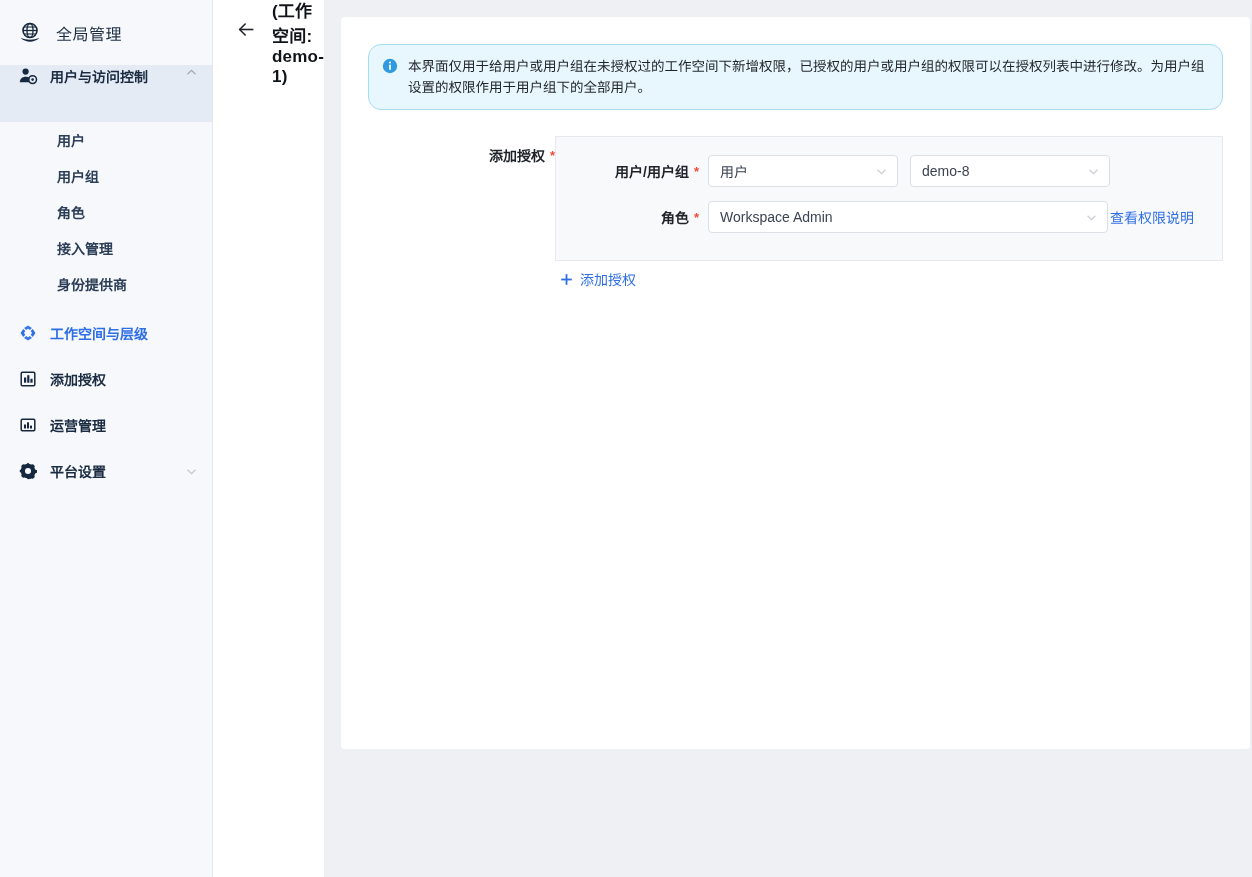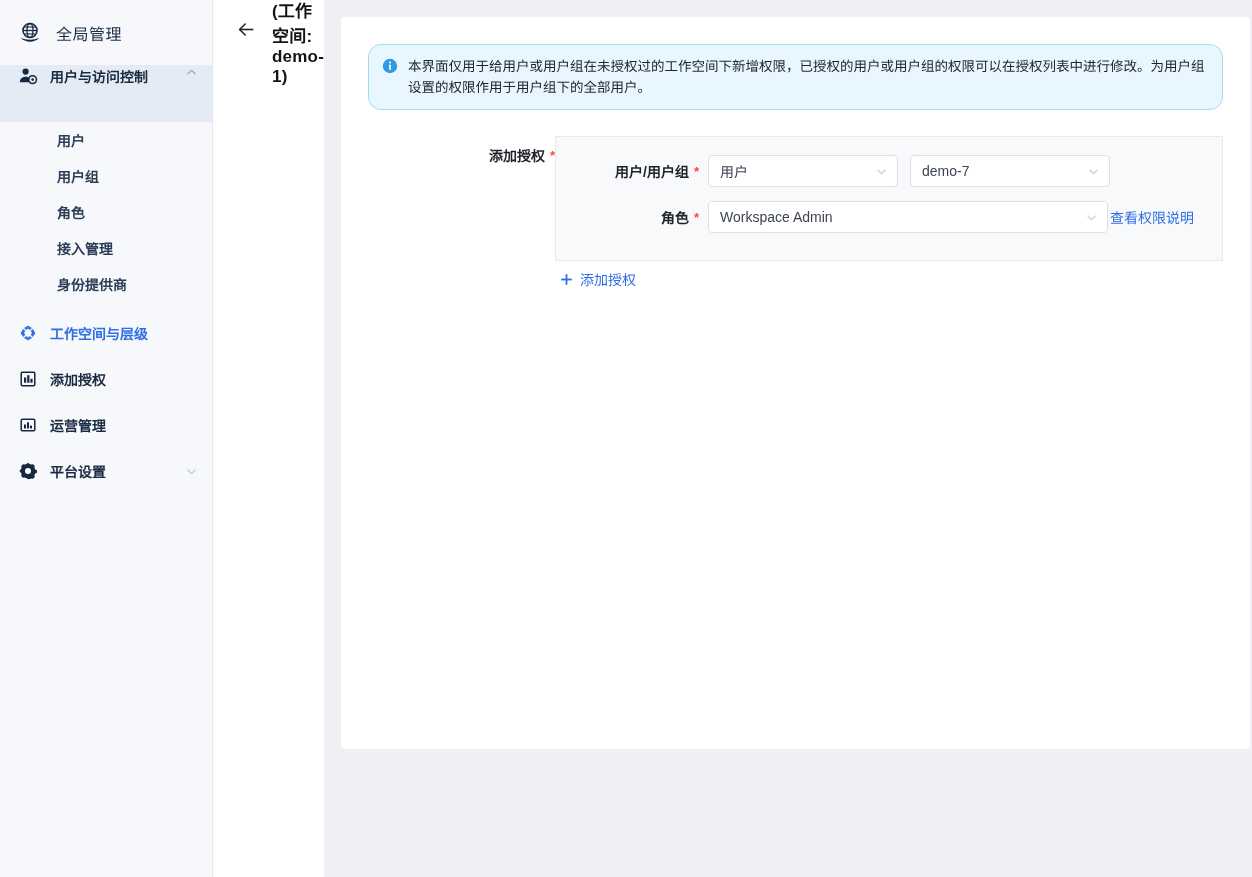--- a/index.html
+++ b/index.html
@@ -421,21 +421,21 @@
               </div>
               <div class="select sel-type">
                 <span class="val">用户</span>
                 <span class="caret">
                   <svg viewBox="0 0 13 13" width="13" height="13" xmlns="http://www.w3.org/2000/svg">
                     <polyline points="2.6,4.8 6.5,8.7 10.4,4.8" fill="none" stroke="#8a93a3" stroke-width="1.25"></polyline>
                   </svg>
                 </span>
               </div>
               <div class="select sel-name">
-                <span class="val">demo-7</span>
+                <span class="val">demo-8</span>
                 <span class="caret">
                   <svg viewBox="0 0 13 13" width="13" height="13" xmlns="http://www.w3.org/2000/svg">
                     <polyline points="2.6,4.8 6.5,8.7 10.4,4.8" fill="none" stroke="#8a93a3" stroke-width="1.25"></polyline>
                   </svg>
                 </span>
               </div>
             </div>
 
             <div class="inner-row">
               <div class="inner-label">

